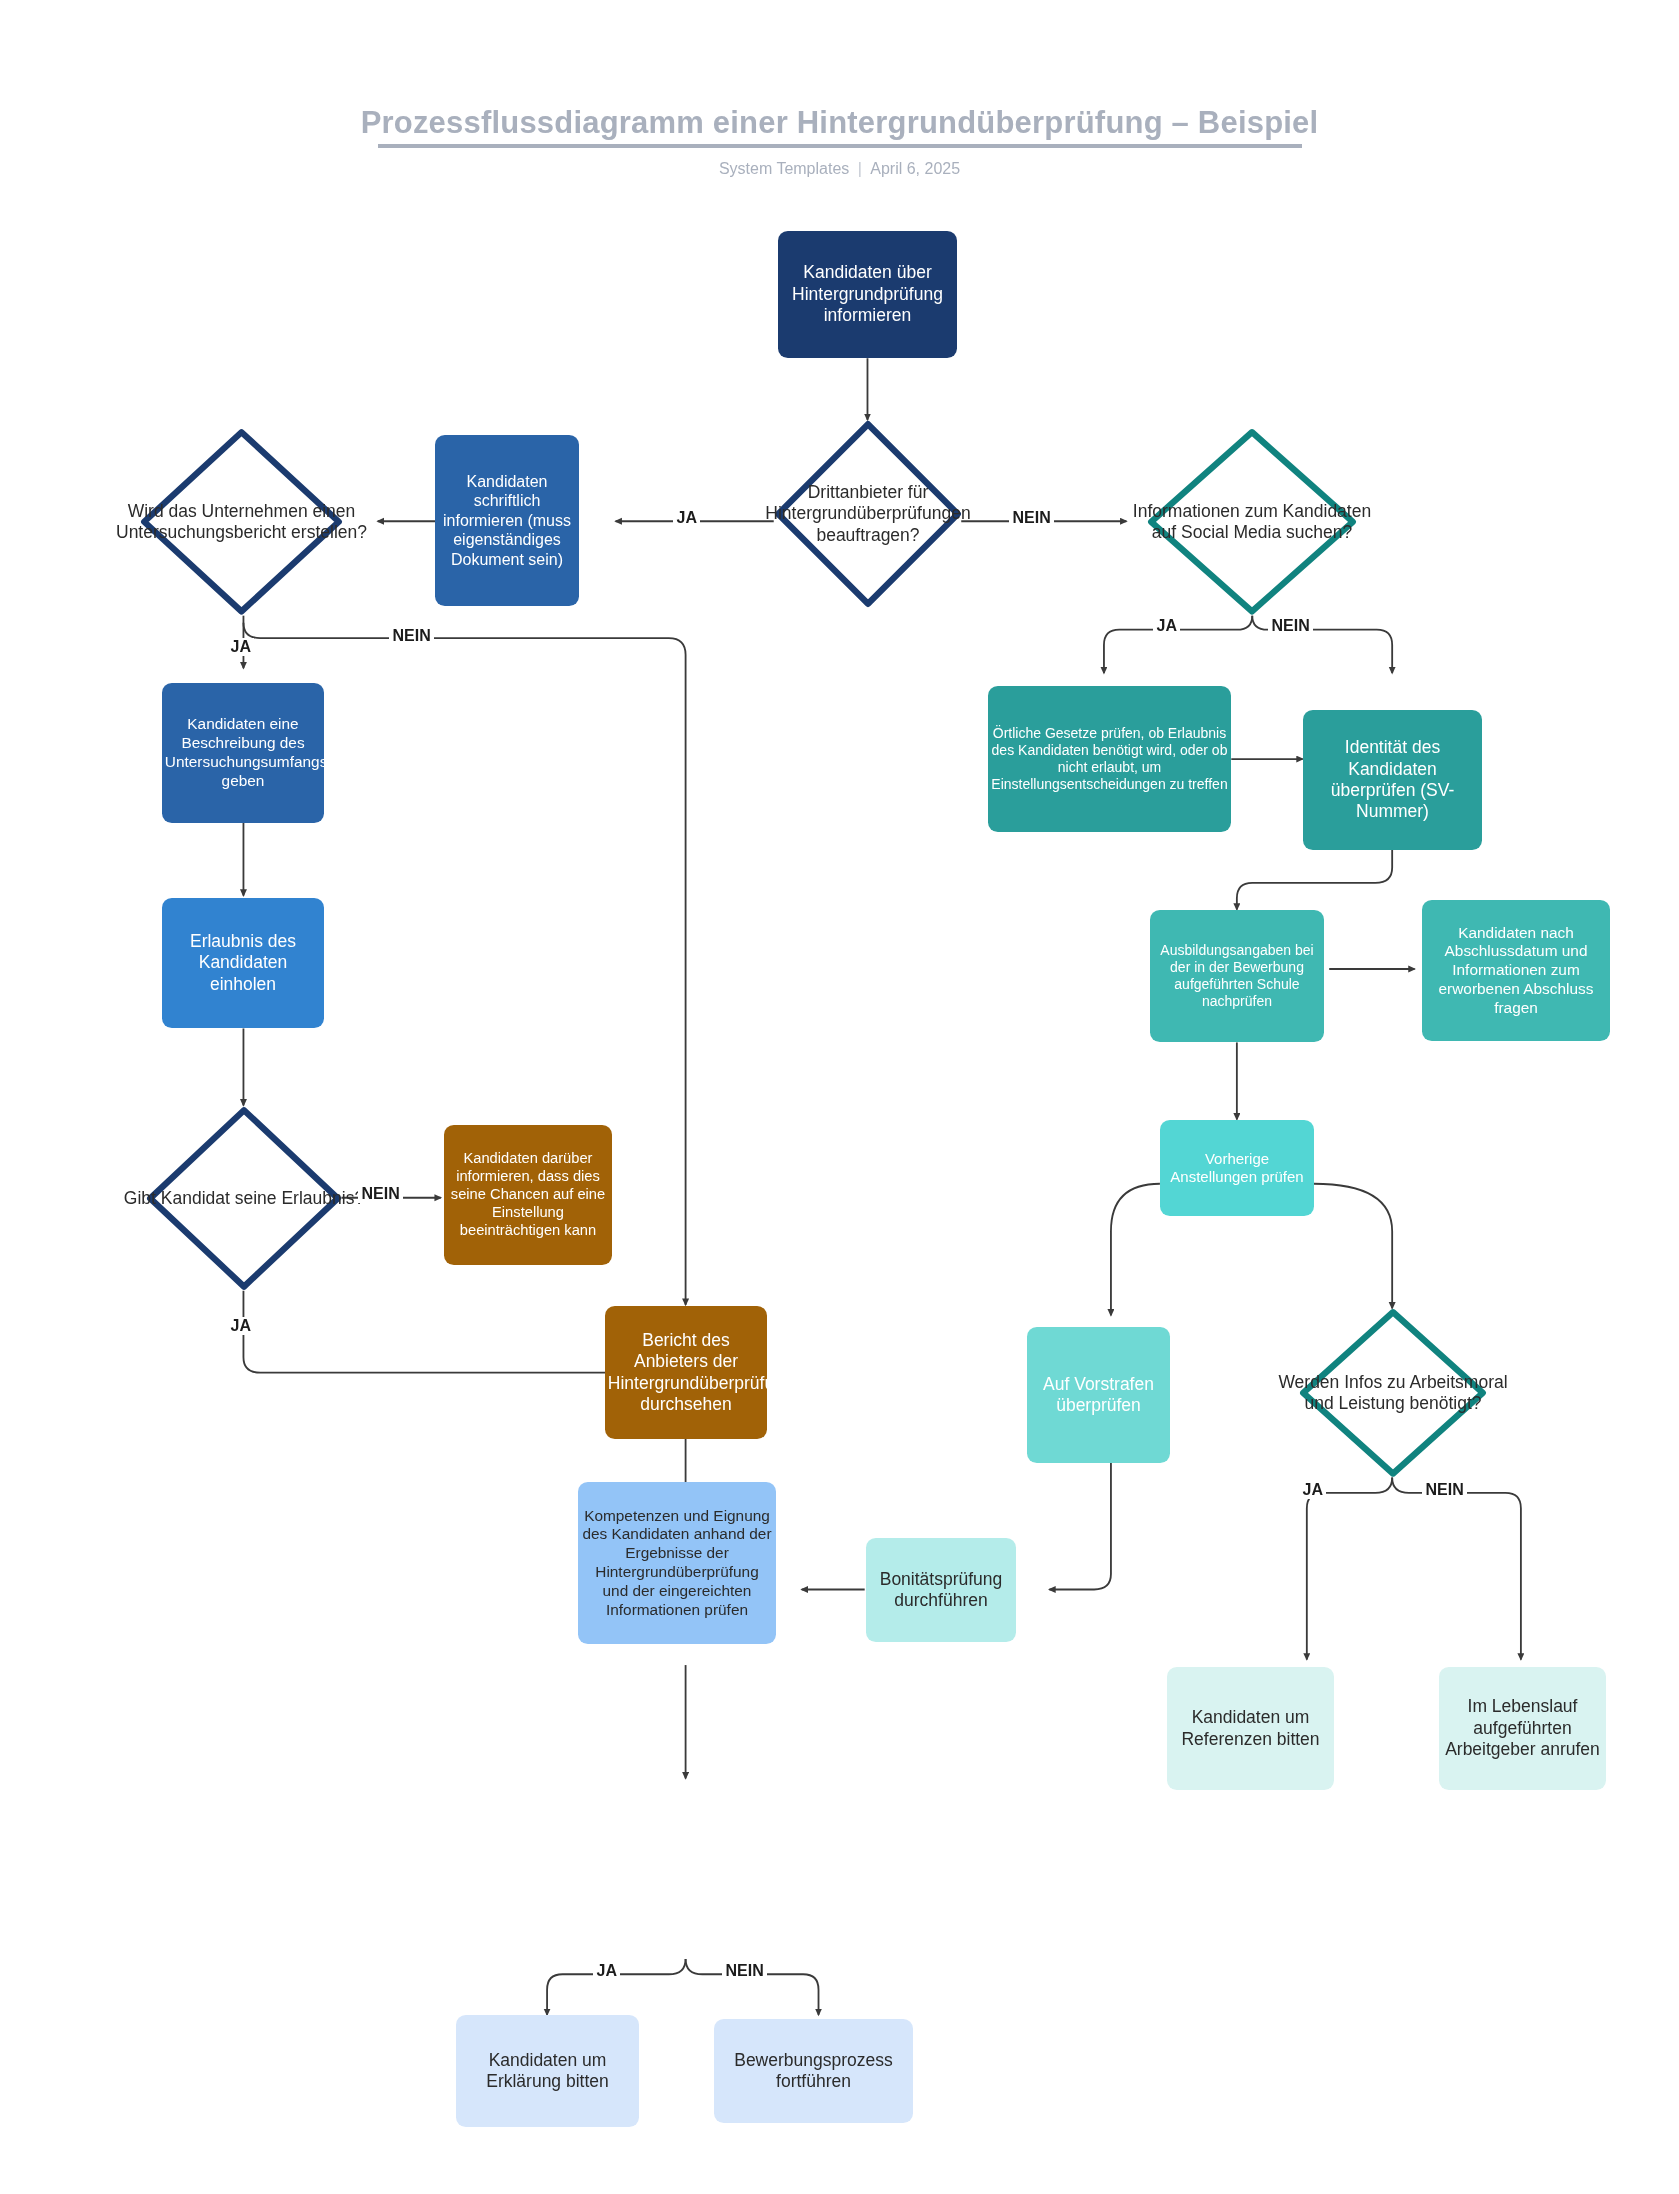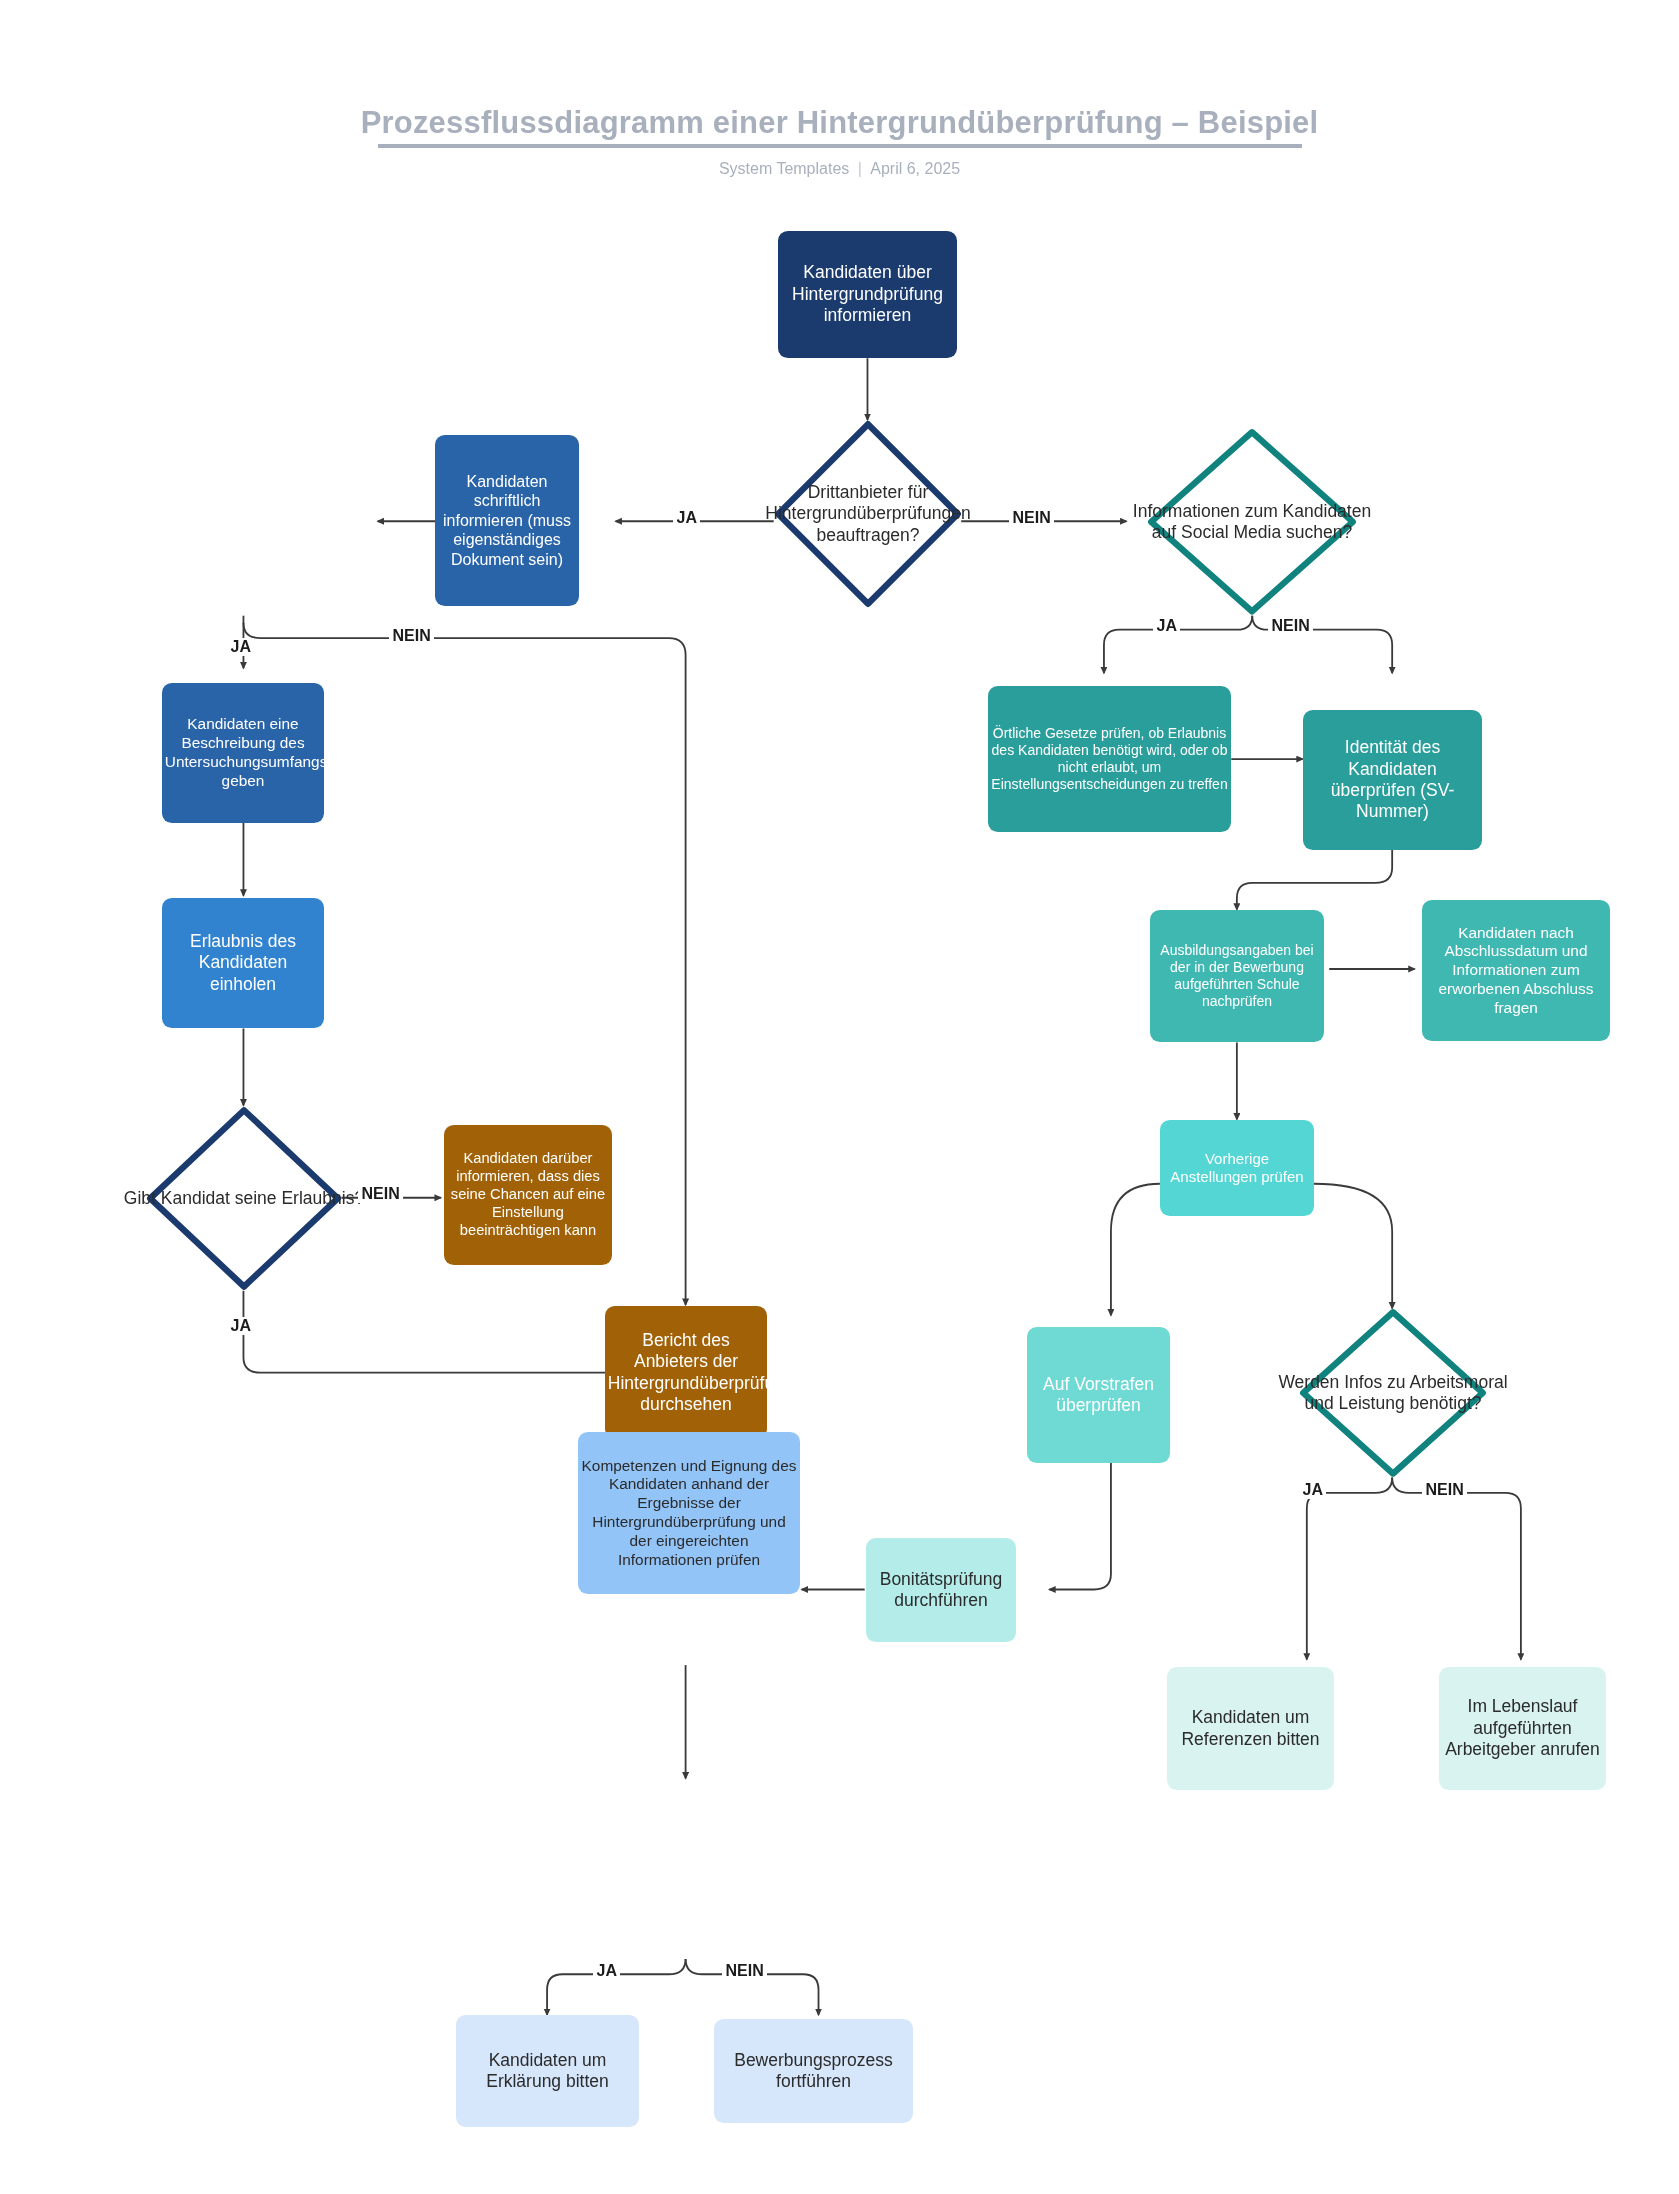--- a/index.html
+++ b/index.html
@@ -134,20 +134,26 @@
     <svg class="shape" viewBox="0 0 268 268">
       <polygon points="134,6 262,134 134,262 6,134" fill="#ffffff" stroke="#1b3b6f" stroke-width="9" stroke-linejoin="round"></polygon>
     </svg>
     <div class="lbl" style="font-size:17.5px;">Drittanbieter für Hintergrundüberprüfungen beauftragen?</div>
   </div>
 
   <div class="node c-blue" style="left:435px;top:435px;width:144px;height:171px;font-size:16px;align-items:center;">
     <span>Kandidaten schriftlich informieren (muss eigenständiges Dokument sein)</span>
   </div>
 
+  <div class="dia" style="left:140px;top:428px;width:203px;height:188px;">
+    <svg class="shape" viewBox="0 0 290 268">
+      <polygon points="145,6 284,134 145,262 6,134" fill="#ffffff" stroke="#1b3b6f" stroke-width="9" stroke-linejoin="round"></polygon>
+    </svg>
+    <div class="lbl" style="font-size:17.5px;">Wird das Unternehmen einen Untersuchungsbericht erstellen?</div>
+  </div>
 
   <div class="dia" style="left:1147px;top:428px;width:210px;height:188px;">
     <svg class="shape" viewBox="0 0 300 268">
       <polygon points="150,6 294,134 150,262 6,134" fill="#ffffff" stroke="#10837f" stroke-width="9" stroke-linejoin="round"></polygon>
     </svg>
     <div class="lbl" style="font-size:17.5px;">Informationen zum Kandidaten auf Social Media suchen?</div>
   </div>
 
   <div class="node c-blue" style="left:162px;top:683px;width:162px;height:140px;font-size:15.4px;">
     <span>Kandidaten eine Beschreibung des Untersuchungsumfangs geben</span>
@@ -196,21 +202,21 @@
     <span>Auf Vorstrafen überprüfen</span>
   </div>
 
   <div class="dia" style="left:1299px;top:1308px;width:188px;height:169px;">
     <svg class="shape" viewBox="0 0 268 242">
       <polygon points="134,6 262,121 134,236 6,121" fill="#ffffff" stroke="#10837f" stroke-width="9" stroke-linejoin="round"></polygon>
     </svg>
     <div class="lbl" style="font-size:17.5px;">Werden Infos zu Arbeitsmoral und Leistung benötigt?</div>
   </div>
 
-  <div class="node c-blue5" style="left:578px;top:1432px;width:222px;height:162px;font-size:15.4px;">
+  <div class="node c-blue5" style="left:578px;top:1482px;width:198px;height:162px;font-size:15.4px;">
     <span>Kompetenzen und Eignung des Kandidaten anhand der Ergebnisse der Hintergrundüberprüfung und der eingereichten Informationen prüfen</span>
   </div>
 
   <div class="node c-teal5" style="left:866px;top:1538px;width:150px;height:104px;font-size:17.5px;">
     <span>Bonitätsprüfung durchführen</span>
   </div>
 
   <div class="node c-teal6" style="left:1167px;top:1667px;width:167px;height:123px;font-size:17.5px;">
     <span>Kandidaten um Referenzen bitten</span>
   </div>

